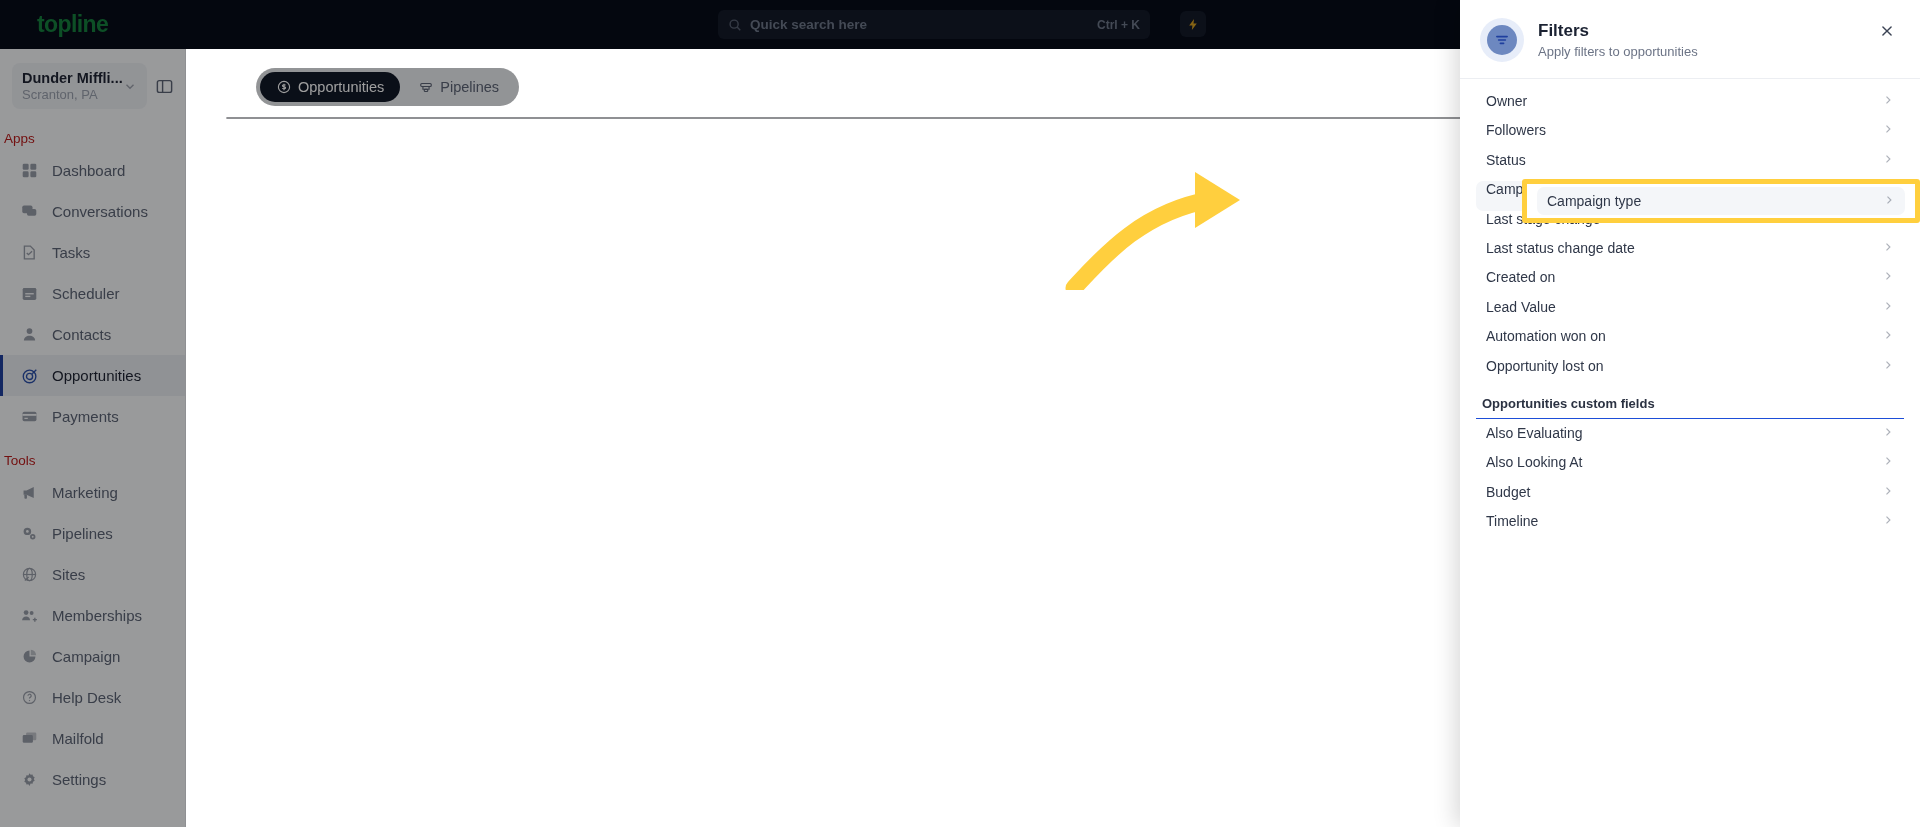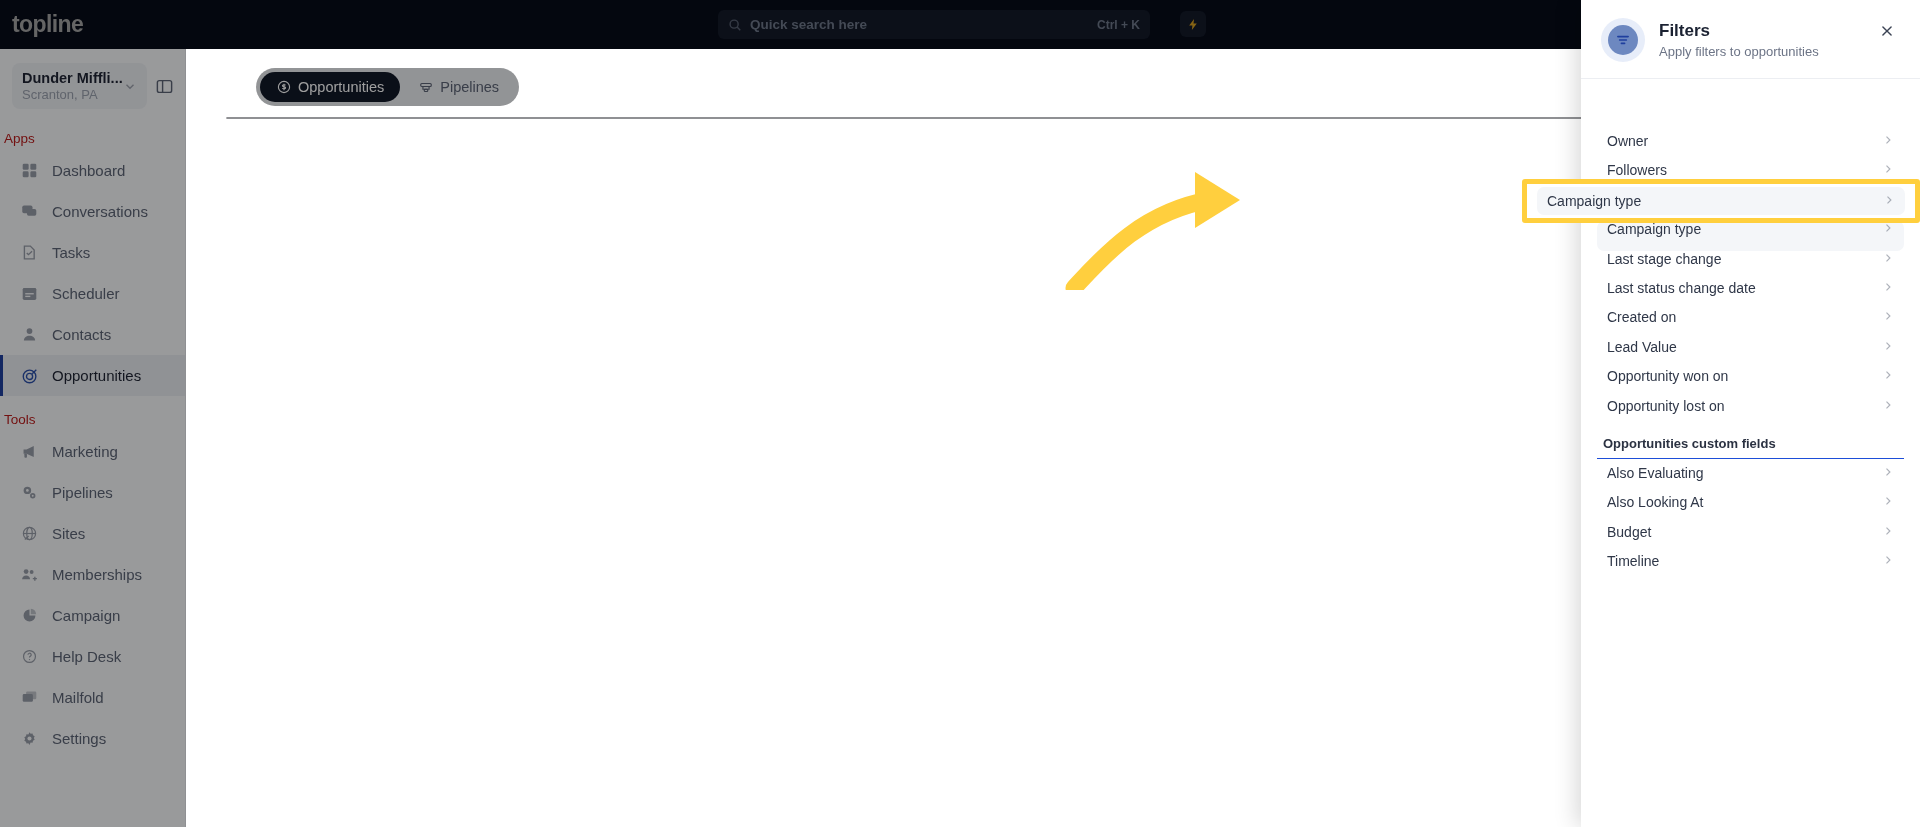--- a/index.html
+++ b/index.html
@@ -14,22 +14,22 @@
   
   .dimmed { filter: brightness(0.62); }
 
   
   .topbar {
     position: absolute; top: 0; left: 0; width: 1920px; height: 49px;
     background: #060b18;
     display: flex; align-items: center;
   }
   .logo {
-    margin-left: 12px;
-    color: #a3a3a3; font-size: 23px; font-weight: 700; letter-spacing: -0.6px;
+    margin-left: 37px;
+    color: #15803d; font-size: 23px; font-weight: 700; letter-spacing: -0.6px;
   }
   .quicksearch {
     position: absolute; left: 718px; top: 10px;
     width: 432px; height: 29px;
     background: #131a29; border-radius: 6px;
     display: flex; align-items: center; padding: 0 10px;
   }
   .qs-icon { width: 14px; height: 14px; margin-right: 8px; opacity: .75; }
   .qs-text { color: #6e7789; font-size: 13.5px; font-weight: 600; flex: 1; }
   .qs-kbd { color: #6e7789; font-size: 12px; font-weight: 600; }
@@ -82,23 +82,23 @@
 
   .board {
     position: absolute; left: 0; right: 0; top: 68px; bottom: 0;
     background: #f4f5f7; border-top-left-radius: 10px; border: 1px solid #e6e8ed;
     margin: 0 30px 30px 0; border-radius: 10px; overflow: hidden;
   }
   .board-toolbar { height: 62px; display: flex; align-items: center; padding: 0 18px; position: relative; }
 
   
   .filters-panel {
-    position: absolute; top: 0; right: 0; width: 339px; height: 827px;
+    position: absolute; top: 0; right: 0; width: 460px; height: 827px;
     background: #ffffff; box-shadow: -4px 0 22px rgba(0,0,0,0.16);
-    display: flex; flex-direction: column; z-index: 40; gap: 40px;
+    display: flex; flex-direction: column; z-index: 40;
   }
   .fp-header { display: flex; align-items: flex-start; padding: 18px 20px 16px 20px; border-bottom: 1px solid #eceef2; }
   .fp-badge {
     width: 44px; height: 44px; border-radius: 50%; background: #e7edf9;
     display: flex; align-items: center; justify-content: center; flex: none; margin-right: 14px;
   }
   .fp-badge-in { width: 30px; height: 30px; border-radius: 50%; background: #6d88c0; display: flex; align-items: center; justify-content: center; }
   .fp-title { font-size: 17px; font-weight: 600; color: #1b2232; margin-top: 3px; }
   .fp-sub { font-size: 13px; color: #6c7486; margin-top: 3px; }
   .fp-close { margin-left: auto; width: 26px; height: 26px; display: flex; align-items: center; justify-content: center; border-radius: 5px; }
@@ -239,20 +239,30 @@
         <span class="nav-ico">
           <svg width="18" height="18" viewBox="0 0 20 20" fill="none" stroke="#2a4fa8" stroke-width="1.5">
               <circle cx="9.5" cy="10.5" r="7"></circle>
               <circle cx="9.5" cy="10.5" r="3.4"></circle>
               <path d="M12.5 7.5 17 3"></path>
             </svg>
         </span>
         <span>Opportunities</span>
       </div>
 
+      <div class="nav-item">
+        <span class="nav-ico">
+          <svg width="17" height="17" viewBox="0 0 20 20" fill="#5c6475">
+              <rect x="1.8" y="4.5" width="16.4" height="11" rx="2"></rect>
+              <rect x="1.8" y="7" width="16.4" height="2.2" fill="#f7f8fa"></rect>
+              <rect x="4" y="11.5" width="4" height="1.4" fill="#f7f8fa"></rect>
+            </svg>
+        </span>
+        <span>Payments</span>
+      </div>
 
       <div class="nav-section">Tools</div>
 
       <div class="nav-item">
         <span class="nav-ico">
           <svg width="17" height="17" viewBox="0 0 20 20" fill="#5c6475">
               <path d="M3 7.5h3.5L15 3.5v13L6.5 12.5H3z"></path>
               <rect x="4" y="12.3" width="3" height="5" rx="1"></rect>
             </svg>
         </span>
@@ -434,21 +444,21 @@
               <path d="M6 3.5 10.5 8 6 12.5"></path>
             </svg></span>
       </div>
       <div class="fp-row">
         <span>Lead Value</span>
         <span class="chev"><svg width="12" height="12" viewBox="0 0 16 16" fill="none" stroke="#5c6475" stroke-width="1.6">
               <path d="M6 3.5 10.5 8 6 12.5"></path>
             </svg></span>
       </div>
       <div class="fp-row">
-        <span>Opportunity won on</span>
+        <span>Automation won on</span>
         <span class="chev"><svg width="12" height="12" viewBox="0 0 16 16" fill="none" stroke="#5c6475" stroke-width="1.6">
               <path d="M6 3.5 10.5 8 6 12.5"></path>
             </svg></span>
       </div>
       <div class="fp-row">
         <span>Opportunity lost on</span>
         <span class="chev"><svg width="12" height="12" viewBox="0 0 16 16" fill="none" stroke="#5c6475" stroke-width="1.6">
               <path d="M6 3.5 10.5 8 6 12.5"></path>
             </svg></span>
       </div>

